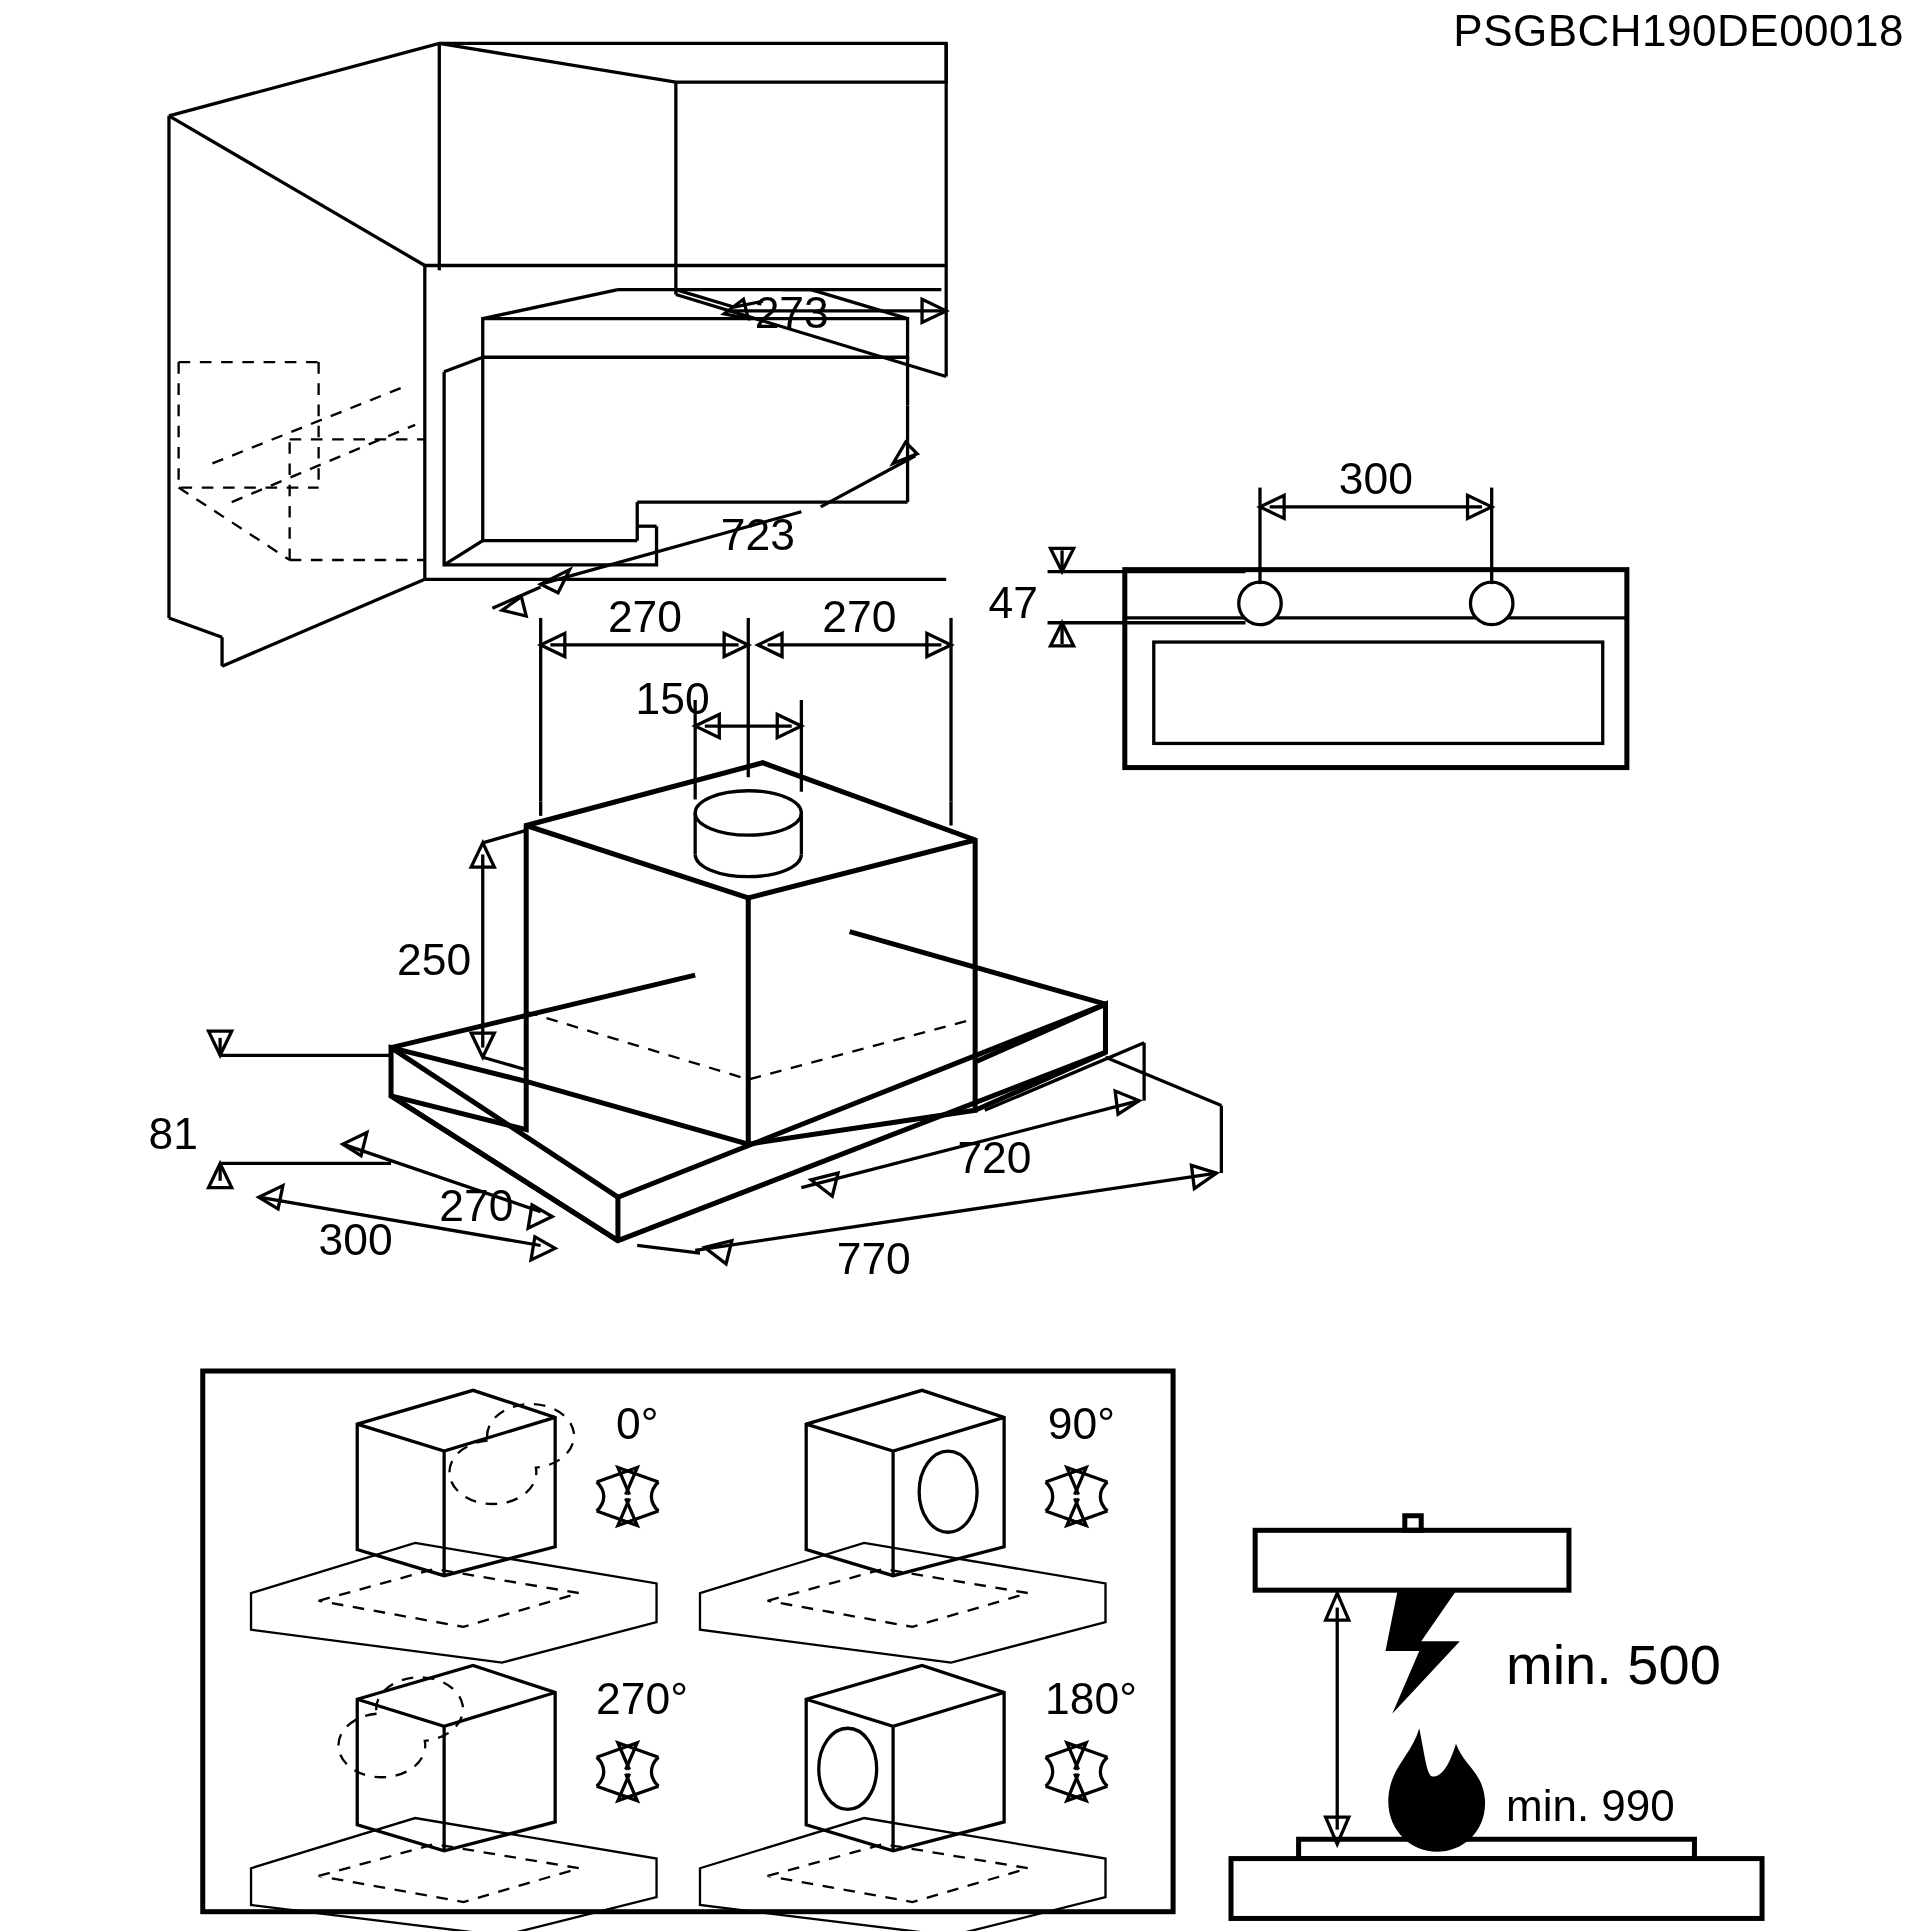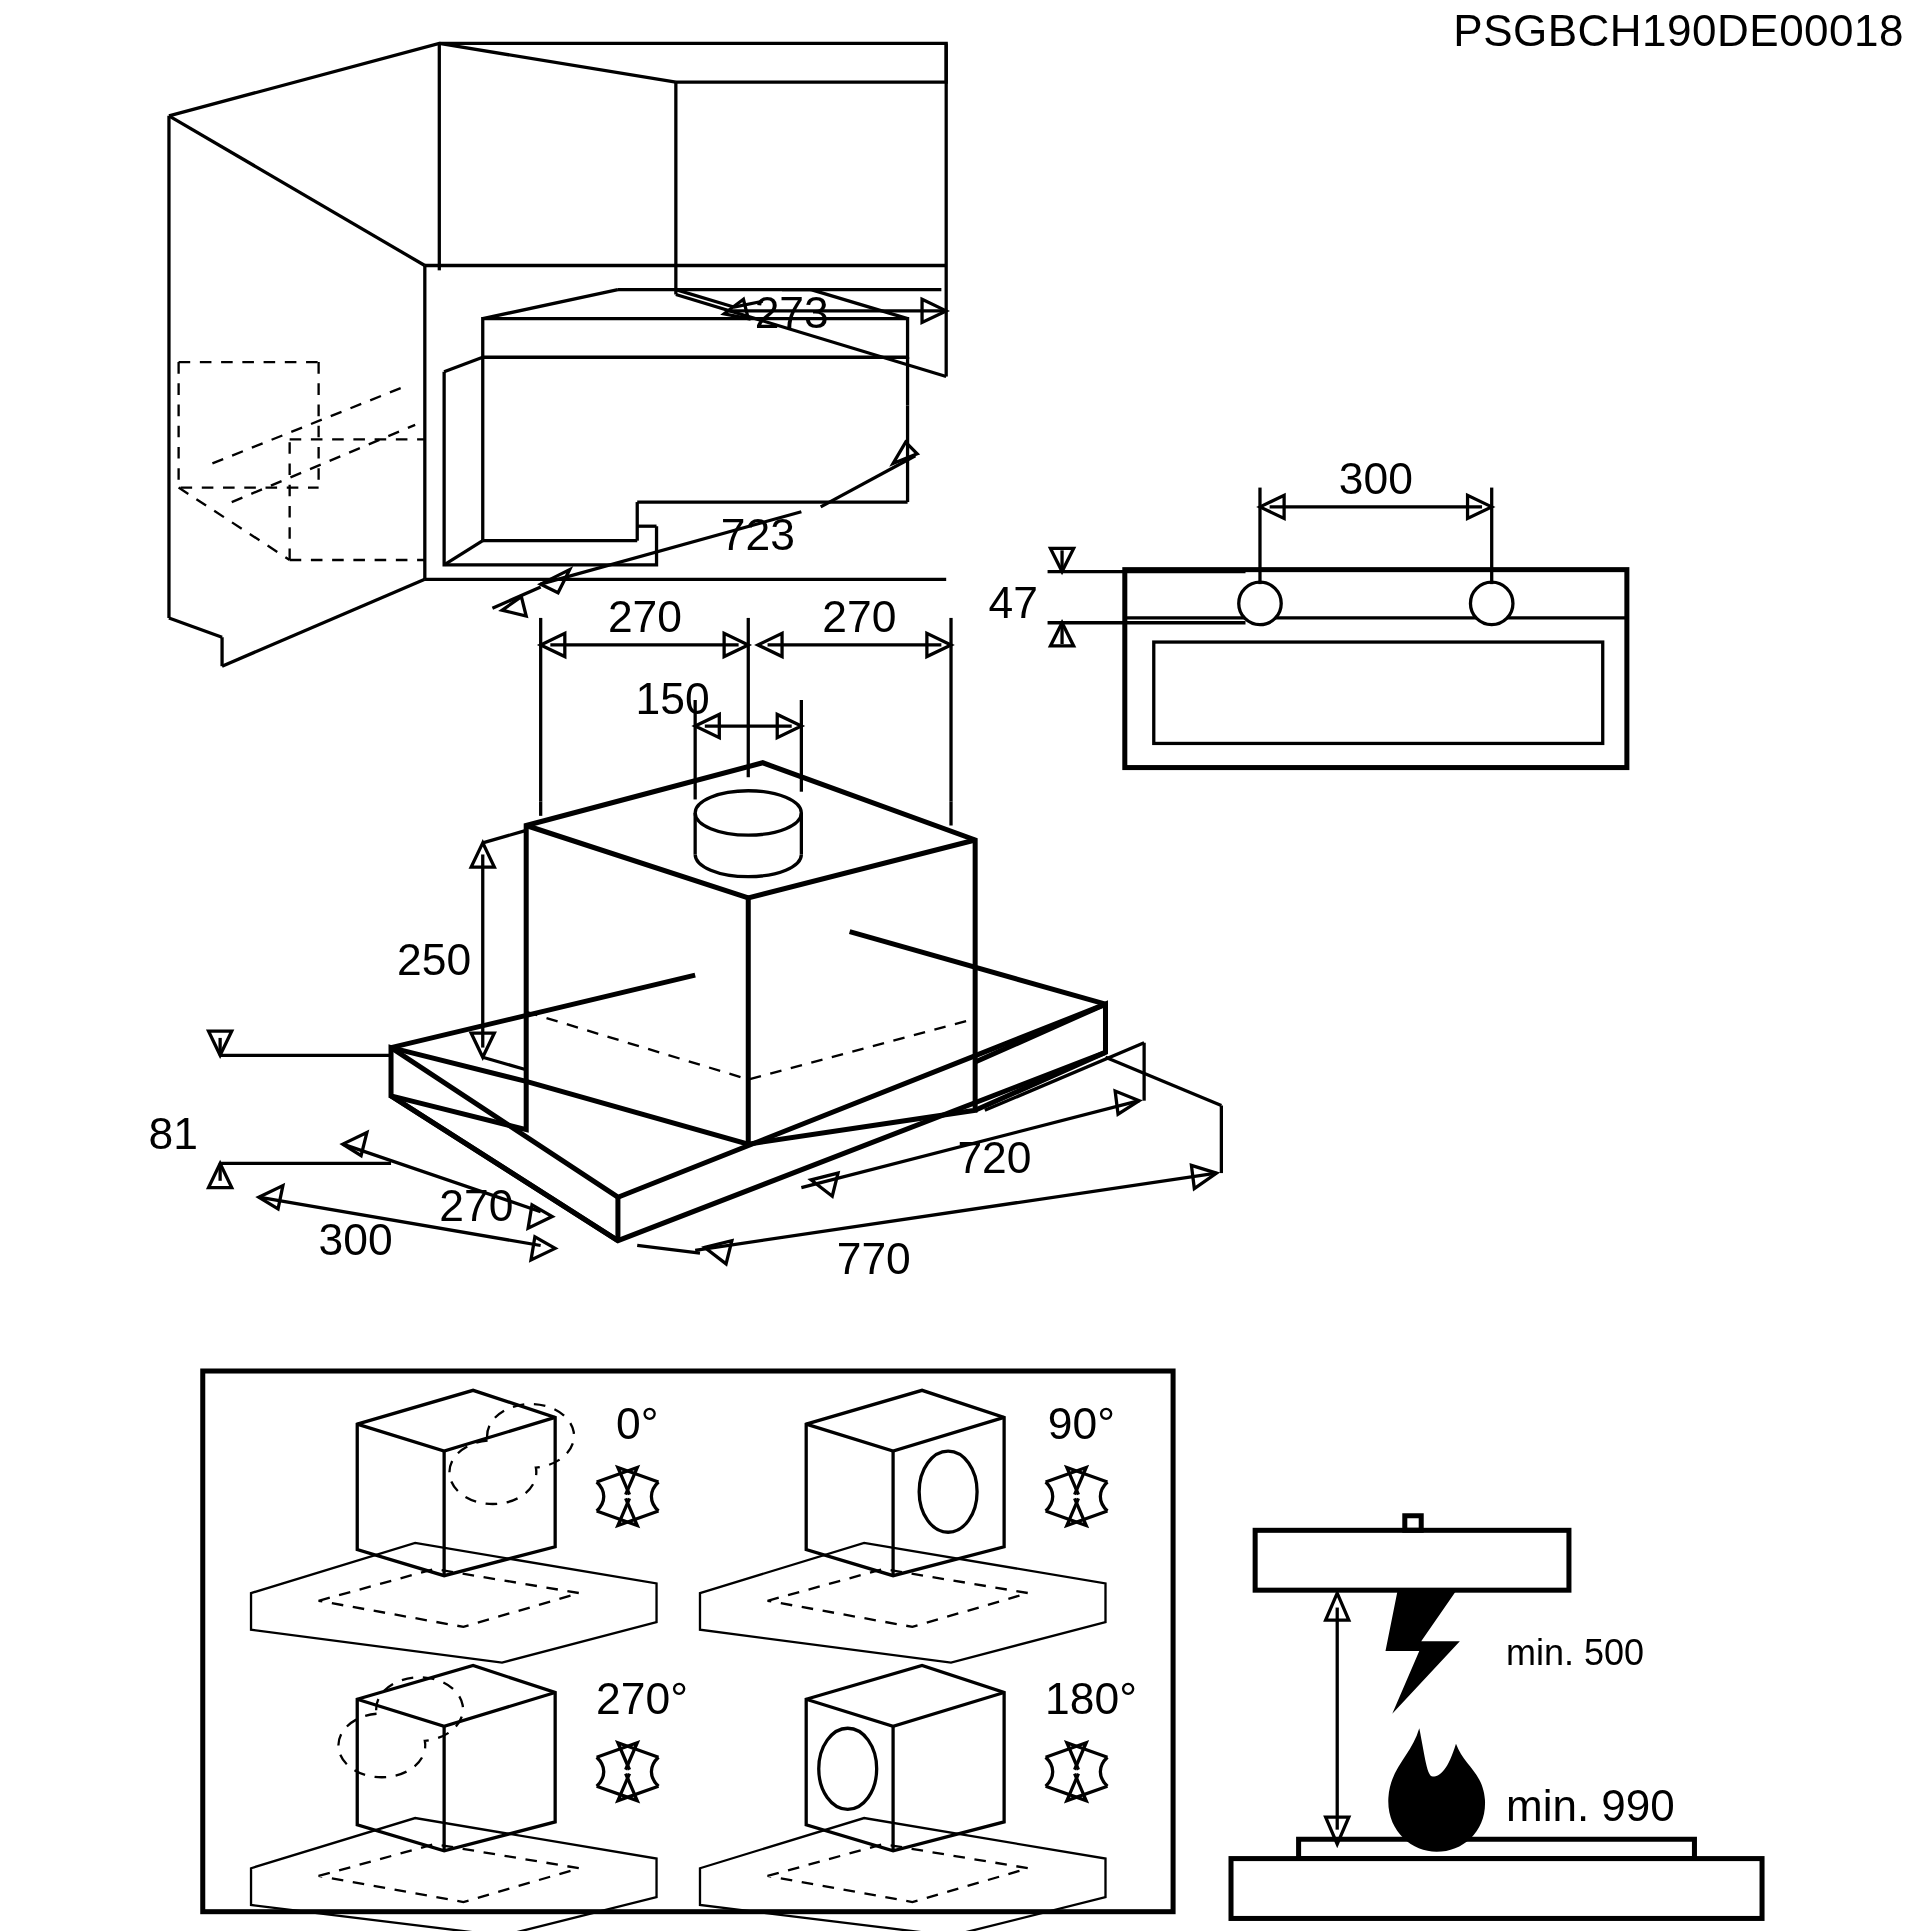--- a/index.html
+++ b/index.html
@@ -341,17 +341,17 @@
       <g>
         <path d="M1448,1645 L1510,1645 L1472,1700 L1512,1700 L1442,1775 L1470,1710 L1435,1710 Z" fill="#000"></path>
       </g>
 
       <g>
         <path d="M1470,1790 C1462,1818 1440,1830 1438,1862 C1436,1896 1462,1918 1488,1918 C1516,1918 1540,1896 1538,1864 C1536,1836 1516,1828 1508,1806 C1500,1832 1492,1840 1484,1840 C1478,1840 1476,1820 1470,1790 Z" fill="#000"></path>
       </g>
     </g>
   </svg>
 
-  <div style="position:absolute; left:1506px; top:1632px; font-size:36px;text-align:center;">min. 500</div>
+  <div style="position:absolute; left:1506px; top:1632px; font-size:56px;text-align:center;">min. 500</div>
   <div style="position:absolute; left:1506px; top:1781px; font-size:44px;">min. 990</div>
 
 </div>
 
 
 </body></html>

